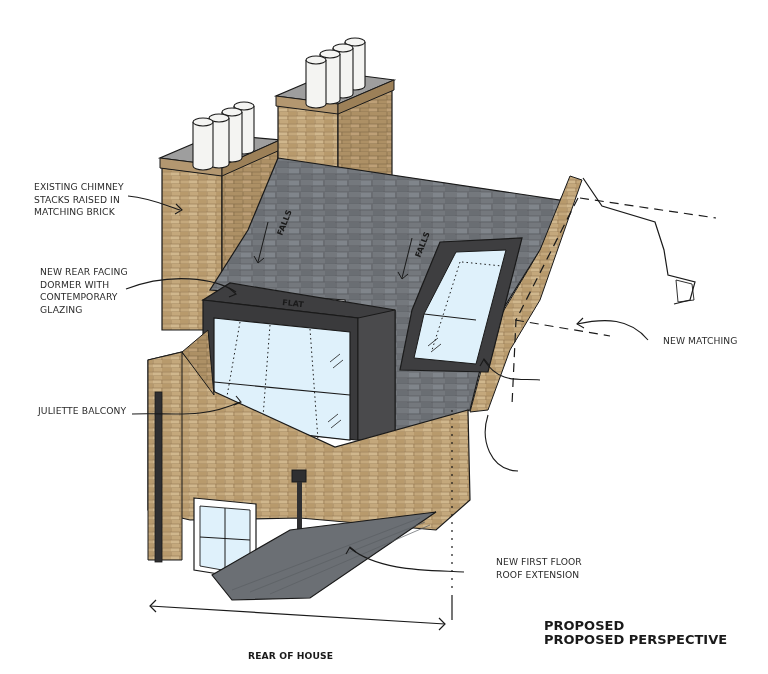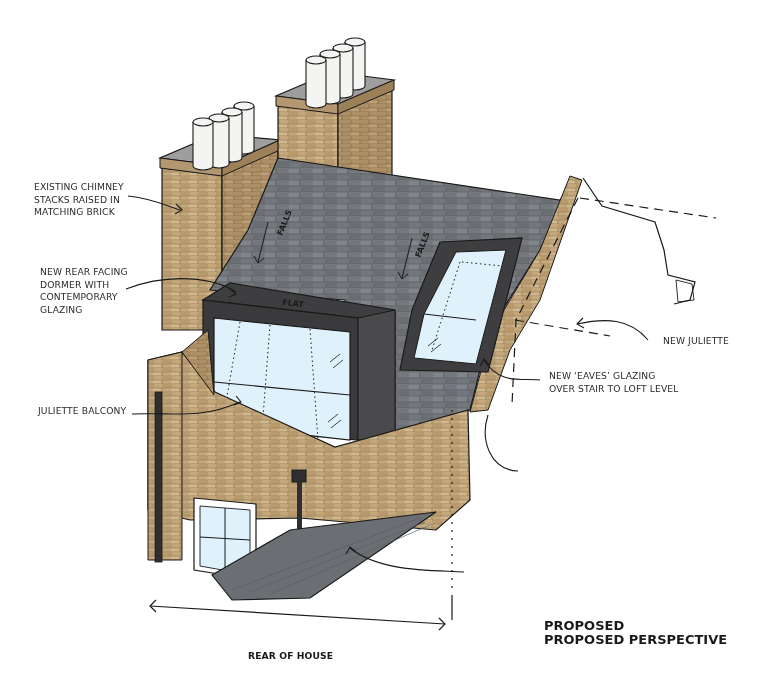--- a/index.html
+++ b/index.html
@@ -163,20 +163,20 @@
 
 
 <div class="label" style="left:40px; top:266px;">NEW REAR FACING
 DORMER WITH
 CONTEMPORARY
 GLAZING</div>
 <div class="label" style="left:34px; top:181px;">EXISTING CHIMNEY
 STACKS RAISED IN
 MATCHING BRICK</div>
 <div class="label" style="left:38px; top:405px;text-align:center;">JULIETTE BALCONY</div>
-<div class="label" style="left:663px; top:335px;">NEW JULIETTE</div>
-<div class="label" style="left:549px; top:370px;">NEW ‘EAVES’ GLAZING
-OVER STAIR TO LOFT LEVEL</div>
+<div class="label" style="left:663px; top:335px;">NEW MATCHING</div>
+<div class="label" style="left:496px; top:556px;">NEW FIRST FLOOR
+ROOF EXTENSION</div>
 
 <div class="label bold" style="left:248px; top:630px;margin-top:20px;">REAR OF HOUSE</div>
 <div class="title" style="left:544px; top:619px;">PROPOSED</div>
 <div class="title" style="left:544px; top:633px;">PROPOSED PERSPECTIVE</div>
 </div>
 
 </body></html>

